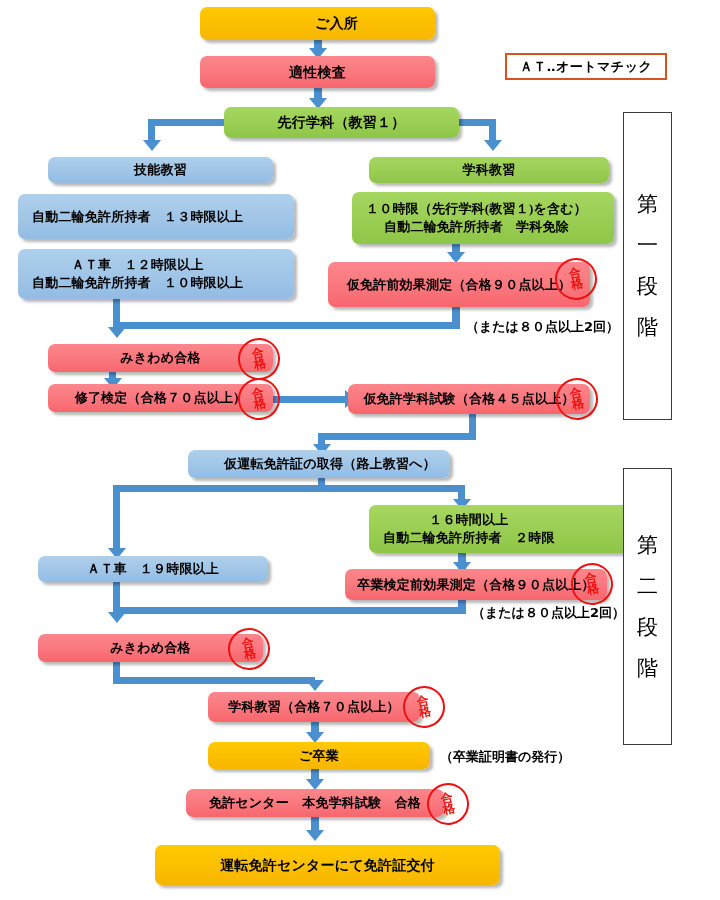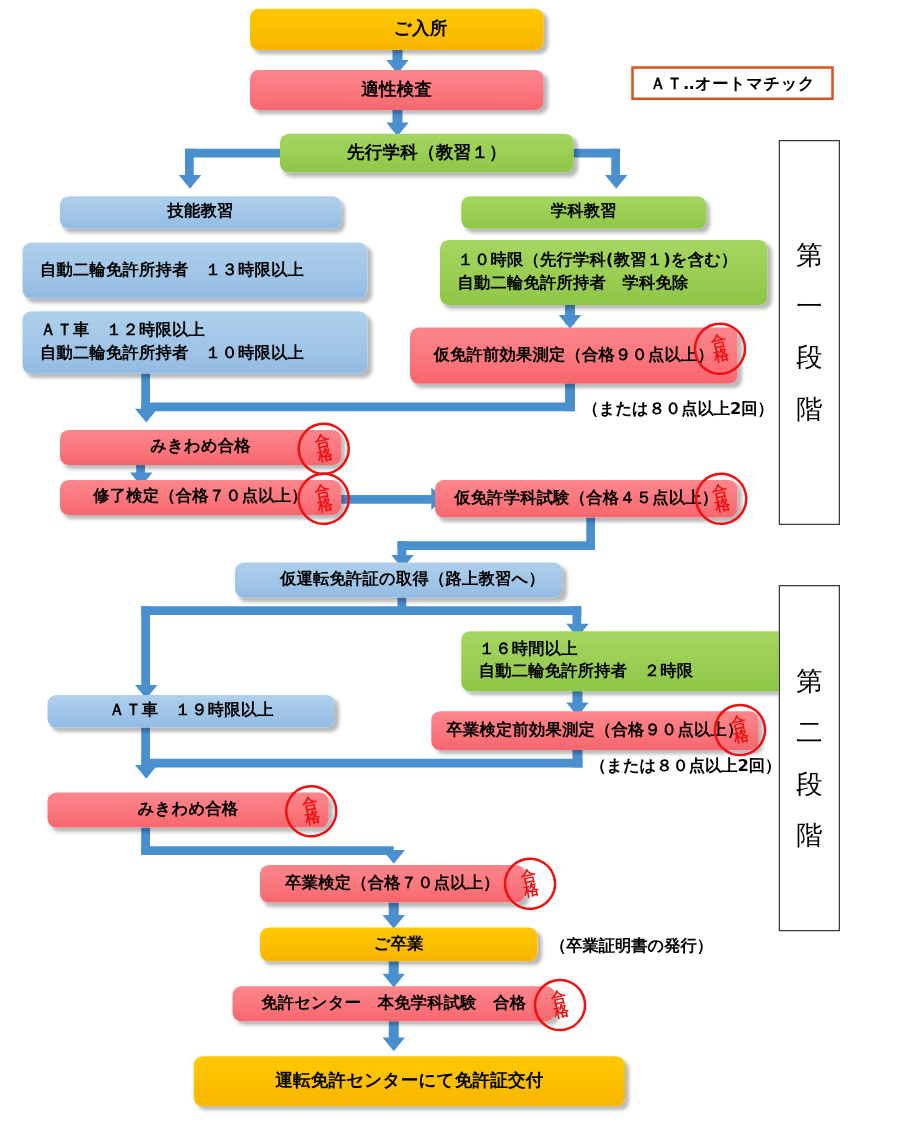--- a/index.html
+++ b/index.html
@@ -26,21 +26,21 @@
     justify-content: center;
     text-align: center;
     color: #000000;
     font-weight: 700;
     line-height: 1.35;
     letter-spacing: 0.2px;
     box-shadow: 3px 3px 3px rgba(0,0,0,0.28);
     white-space: pre-line;
     padding: 0 6px;
   }
-  .box.left { justify-content: flex-start; text-align: left; padding-left: 14px; }
+  .box.left { justify-content: flex-start; text-align: center; padding-left: 14px; font-family: Liberation Serif, serif; }
 
   .c-orange {
     background: linear-gradient(to bottom,#ffc900 0%,#fcc000 45%,#f7b600 100%);
   }
   .c-red {
     background: linear-gradient(to bottom,#fb868c 0%,#fa7a80 45%,#f8666e 100%);
   }
   .c-green {
     background: linear-gradient(to bottom,#a6d661 0%,#9bcf55 45%,#8ec647 100%);
     margin-left: 24px;
@@ -200,21 +200,21 @@
   <div class="arrow-d" style="left:306px;top:830px;"></div>
 
   <div class="box c-orange" style="left:200px;top:7px;width:235px;height:33px;font-size:14px;padding-left:44px;">ご入所</div>
 
   <div class="box c-red" style="left:200px;top:56px;width:235px;height:32px;font-size:14px;">適性検査</div>
 
   <div class="box c-green" style="left:200px;top:107px;width:235px;height:31px;font-size:14px;">先行学科（教習１）</div>
 
   <div class="box c-blue" style="left:48px;top:157px;width:225px;height:26px;font-size:13px;">技能教習</div>
 
-  <div class="box c-green" style="left:345px;top:157px;width:196px;height:26px;font-size:13px;">学科教習</div>
+  <div class="box c-green" style="left:345px;top:157px;width:240px;height:26px;font-size:13px;">学科教習</div>
 
   <div class="box c-blue left" style="left:18px;top:194px;width:276px;height:45px;font-size:13px;">自動二輪免許所持者　１３時限以上</div>
 
   <div class="box c-green left" style="left:328px;top:192px;width:262px;height:52px;font-size:13px;">１０時限（先行学科(教習１)を含む）
 自動二輪免許所持者　学科免除</div>
 
   <div class="box c-blue left" style="left:18px;top:249px;width:276px;height:50px;font-size:13px;">ＡＴ車　１２時限以上
 自動二輪免許所持者　１０時限以上</div>
 
   <div class="box c-red" style="left:328px;top:262px;width:262px;height:45px;font-size:13px;">仮免許前効果測定（合格９０点以上）</div>
@@ -253,21 +253,21 @@
     <span>合</span>
     <span>格</span>
   </div>
 
   <div class="box c-red" style="left:38px;top:634px;width:225px;height:28px;font-size:13px;">みきわめ合格</div>
   <div class="stamp" style="left:228px;top:628px;">
     <span>合</span>
     <span>格</span>
   </div>
 
-  <div class="box c-red" style="left:208px;top:692px;width:212px;height:30px;font-size:13px;">卒業検定（合格７０点以上）</div>
+  <div class="box c-red" style="left:208px;top:692px;width:212px;height:30px;font-size:13px;">学科教習（合格７０点以上）</div>
   <div class="stamp" style="left:403px;top:686px;">
     <span>合</span>
     <span>格</span>
   </div>
 
   <div class="box c-orange" style="left:208px;top:742px;width:222px;height:27px;font-size:13px;">ご卒業</div>
 
   <div class="box c-red" style="left:186px;top:789px;width:258px;height:28px;font-size:13px;">免許センター　本免学科試験　合格</div>
   <div class="stamp" style="left:427px;top:783px;">
     <span>合</span>

